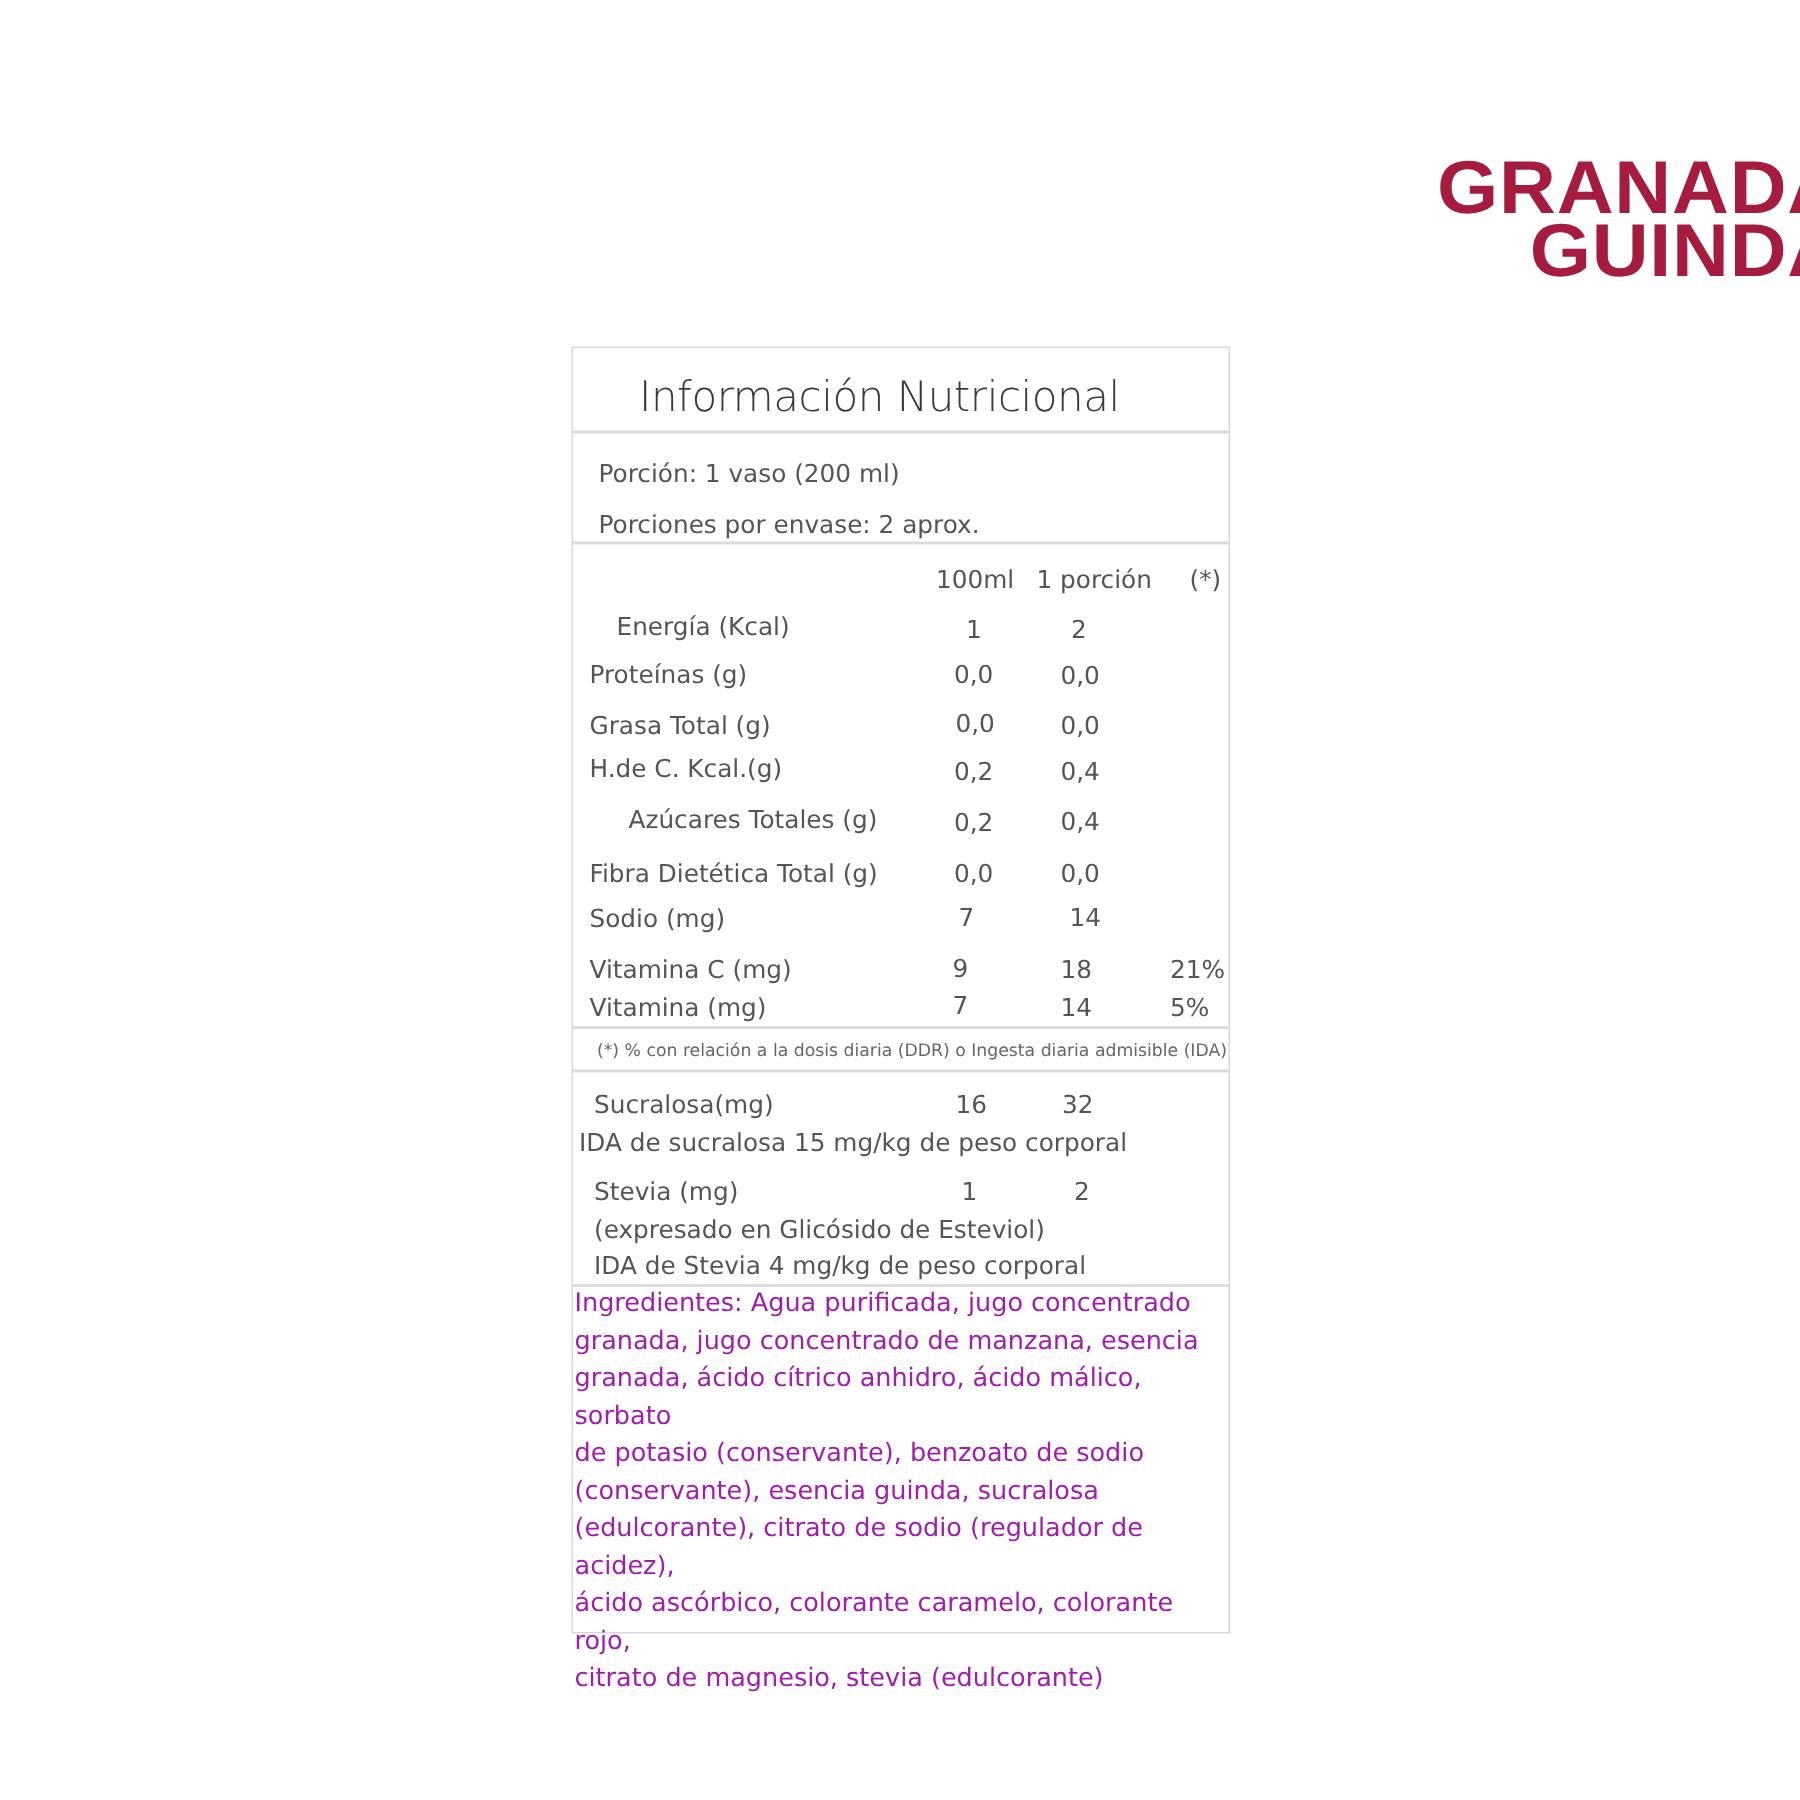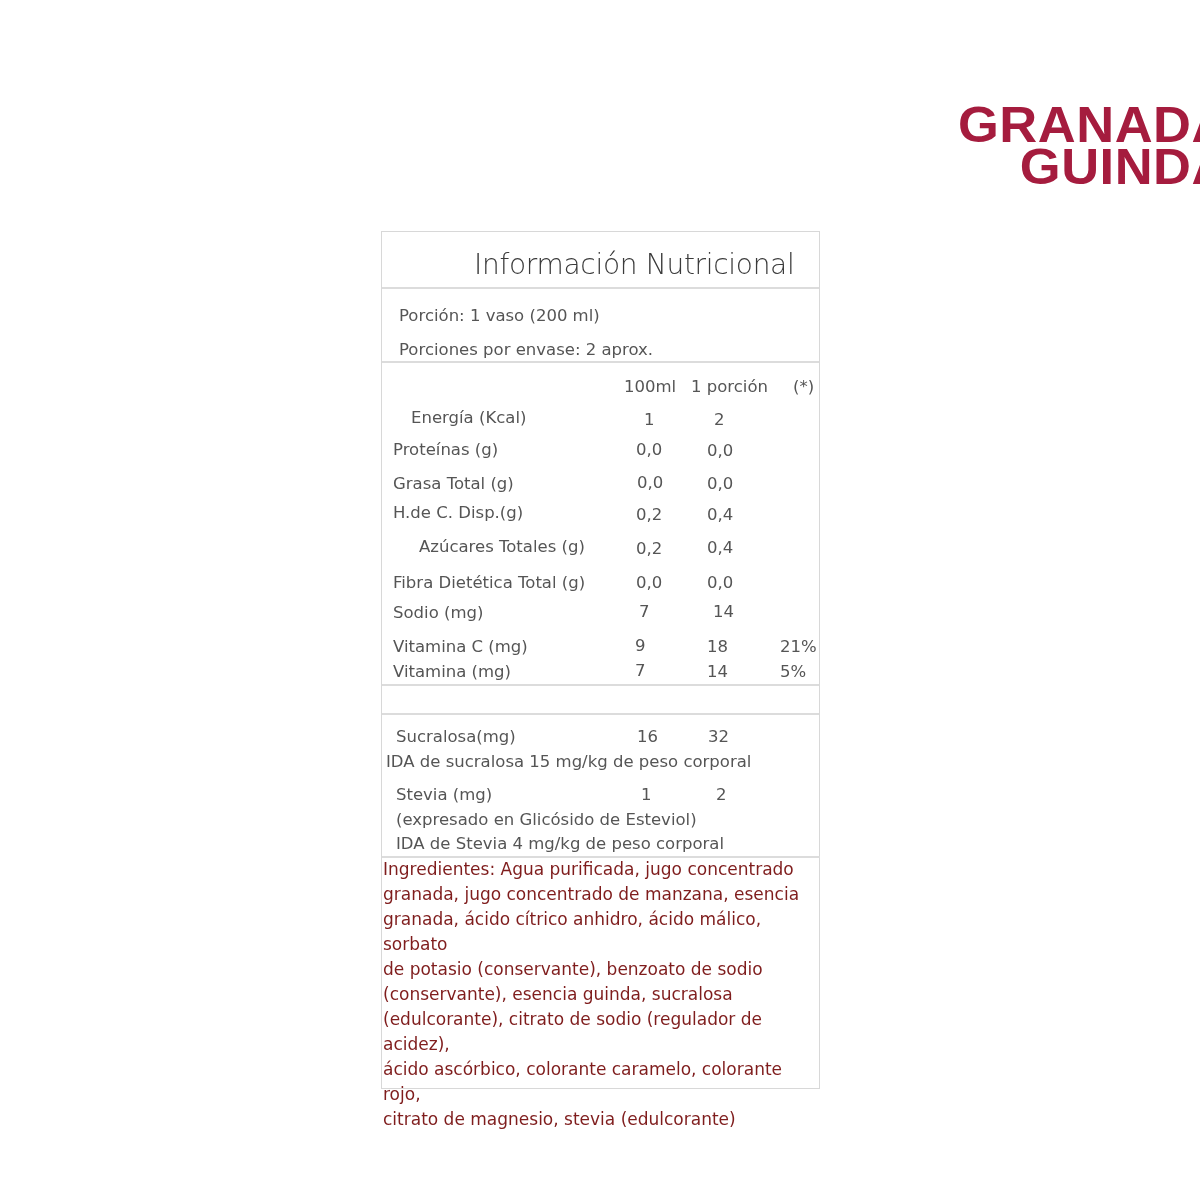--- a/index.html
+++ b/index.html
@@ -13,28 +13,28 @@
     font-family:"Liberation Sans", sans-serif; font-weight:bold;
     color:#a51c3e; font-size:50px; line-height:42px; letter-spacing:0.5px;
   }
   .brand div { transform:scaleX(1.05); }
   .panel {
     position:absolute; left:381px; top:231px; width:439px; height:858px;
     border:1px solid #d8d8d8; box-sizing:border-box;
   }
   .title {
     position:absolute; left:44px; top:16px; font-size:28px; color:#3a3a3a;
-    font-family:"DejaVu Sans", sans-serif; font-weight:300; letter-spacing:-0.3px;margin-left:48px;
+    font-family:"DejaVu Sans", sans-serif; font-weight:300; letter-spacing:-0.3px;
   }
   .hr { position:absolute; left:0; width:437px; height:0; border-top:2px solid #dcdcdc; }
   .t { position:absolute; font-size:16.5px; color:#555; white-space:nowrap; }
   .small { font-size:11.5px; color:#666; }
   .ingredients {
     position:absolute; left:1px; top:625px; width:430px; font-size:17px; line-height:25px;
-    color:#7f1d1d; white-space:pre-line;
+    color:#a21caf; white-space:pre-line;
   }
   .ing-box { position:absolute; left:0; top:624px; width:438px; height:233px; border-top:2px solid #dcdcdc; }
 </style>
 </head>
 <body>
 
 <div class="brand">
   <div>GRANADA</div>
   <div>GUINDA</div>
 </div>
@@ -61,21 +61,21 @@
       <div class="t" style="left:11px;top:208px">Proteínas (g)</div>
       <div class="t" style="left:254px;top:208px">0,0</div>
       <div class="t" style="left:325px;top:209px">0,0</div>
     </div>
     <div>
       <div class="t" style="left:11px;top:242px">Grasa Total (g)</div>
       <div class="t" style="left:255px;top:241px">0,0</div>
       <div class="t" style="left:325px;top:242px">0,0</div>
     </div>
     <div>
-      <div class="t" style="left:11px;top:271px">H.de C. Disp.(g)</div>
+      <div class="t" style="left:11px;top:271px">H.de C. Kcal.(g)</div>
       <div class="t" style="left:254px;top:273px">0,2</div>
       <div class="t" style="left:325px;top:273px">0,4</div>
     </div>
     <div>
       <div class="t" style="left:37px;top:305px">Azúcares Totales (g)</div>
       <div class="t" style="left:254px;top:307px">0,2</div>
       <div class="t" style="left:325px;top:306px">0,4</div>
     </div>
     <div>
       <div class="t" style="left:11px;top:341px">Fibra Dietética Total (g)</div>
@@ -95,20 +95,21 @@
     </div>
     <div>
       <div class="t" style="left:11px;top:430px">Vitamina (mg)</div>
       <div class="t" style="left:253px;top:429px">7</div>
       <div class="t" style="left:325px;top:430px">14</div>
       <div class="t" style="left:398px;top:430px">5%</div>
     </div>
   </div>
 
   <div class="hr" style="top:452px"></div>
+  <div class="t small" style="left:16px;top:461px">(*) % con relación a la dosis diaria (DDR) o Ingesta diaria admisible (IDA)</div>
   <div class="hr" style="top:481px"></div>
 
   <div>
     <div class="t" style="left:14px;top:495px">Sucralosa(mg)</div>
     <div class="t" style="left:255px;top:495px">16</div>
     <div class="t" style="left:326px;top:495px">32</div>
     <div class="t" style="left:4px;top:520px">IDA de sucralosa 15 mg/kg de peso corporal</div>
 
     <div class="t" style="left:14px;top:553px">Stevia (mg)</div>
     <div class="t" style="left:259px;top:553px">1</div>

